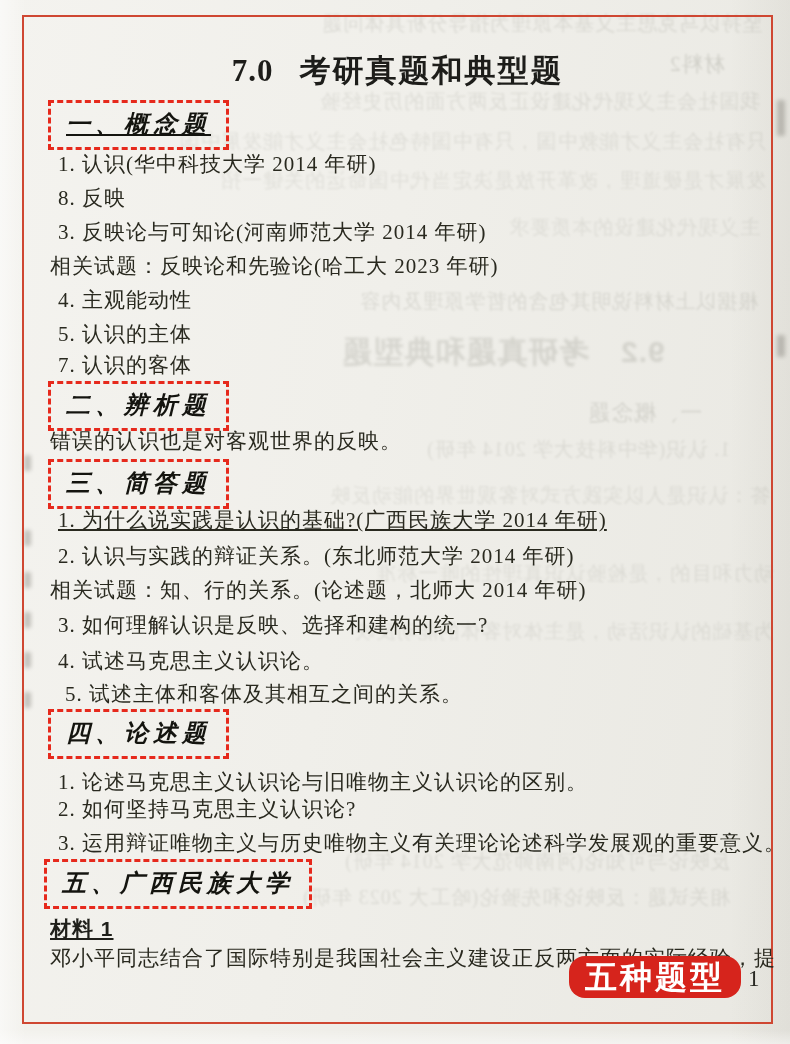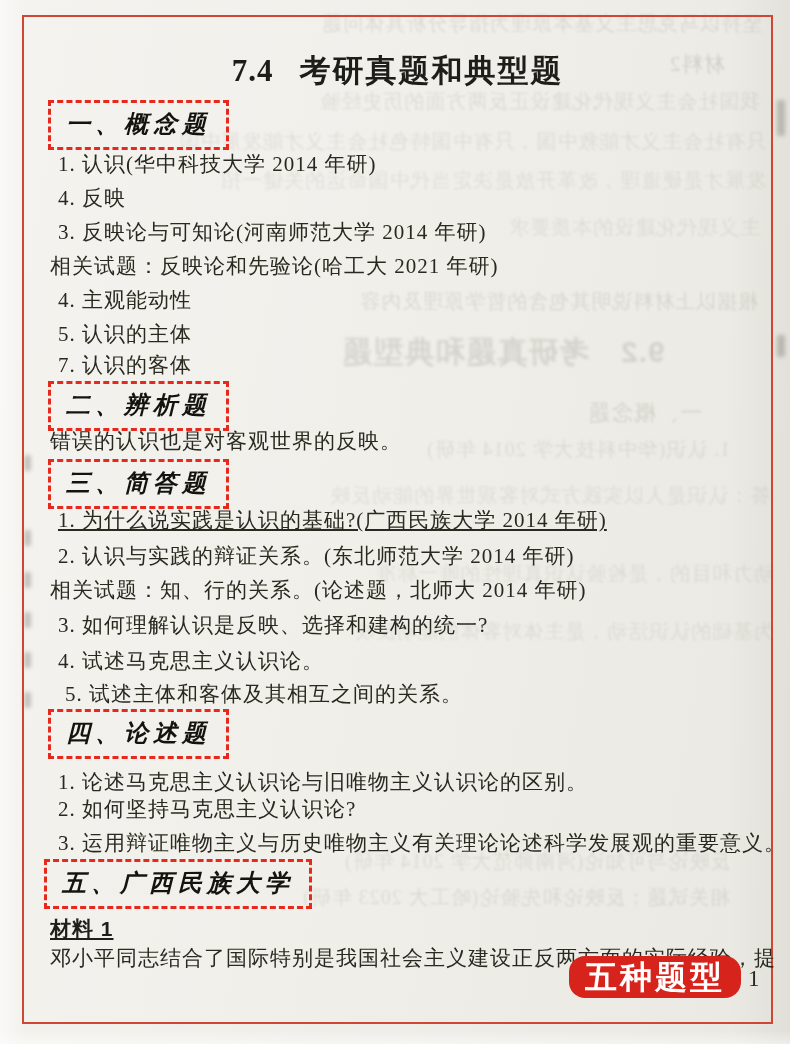--- a/index.html
+++ b/index.html
@@ -90,28 +90,28 @@
 <div class="edge-mark" style="left:24px;top:652px;width:7px;height:16px;"></div>
 <div class="edge-mark" style="left:24px;top:692px;width:7px;height:16px;"></div>
 <div class="edge-mark" style="left:777px;top:100px;width:8px;height:36px;"></div>
 <div class="edge-mark" style="left:777px;top:335px;width:8px;height:22px;"></div>
 
 <div class="paper-vignette"></div>
 
 <div class="frame"></div>
 
 <div class="page-title">
-  <span class="num">7.4</span><span>考研真题和典型题</span>
+  <span class="num">7.0</span><span>考研真题和典型题</span>
 </div>
 
-<div class="sec-box" style="top:100px;">一、概念题</div>
+<div class="sec-box" style="top:100px;text-decoration:underline;">一、概念题</div>
 <div class="line q" style="top:150px;">1. 认识(华中科技大学 2014 年研)</div>
-<div class="line q" style="top:184px;">4. 反映</div>
+<div class="line q" style="top:184px;">8. 反映</div>
 <div class="line q" style="top:218px;">3. 反映论与可知论(河南师范大学 2014 年研)</div>
-<div class="line rel" style="top:252px;">相关试题：反映论和先验论(哈工大 2021 年研)</div>
+<div class="line rel" style="top:252px;">相关试题：反映论和先验论(哈工大 2023 年研)</div>
 <div class="line q" style="top:286px;">4. 主观能动性</div>
 <div class="line q" style="top:320px;">5. 认识的主体</div>
 <div class="line q" style="top:351px;">7. 认识的客体</div>
 
 <div class="sec-box" style="top:381px;">二、辨析题</div>
 <div class="line plain" style="top:427px;">错误的认识也是对客观世界的反映。</div>
 
 <div class="sec-box" style="top:459px;">三、简答题</div>
 <div class="line q" style="top:506px;text-decoration:underline;">1. 为什么说实践是认识的基础?(广西民族大学 2014 年研)</div>
 <div class="line q" style="top:542px;">2. 认识与实践的辩证关系。(东北师范大学 2014 年研)</div>

